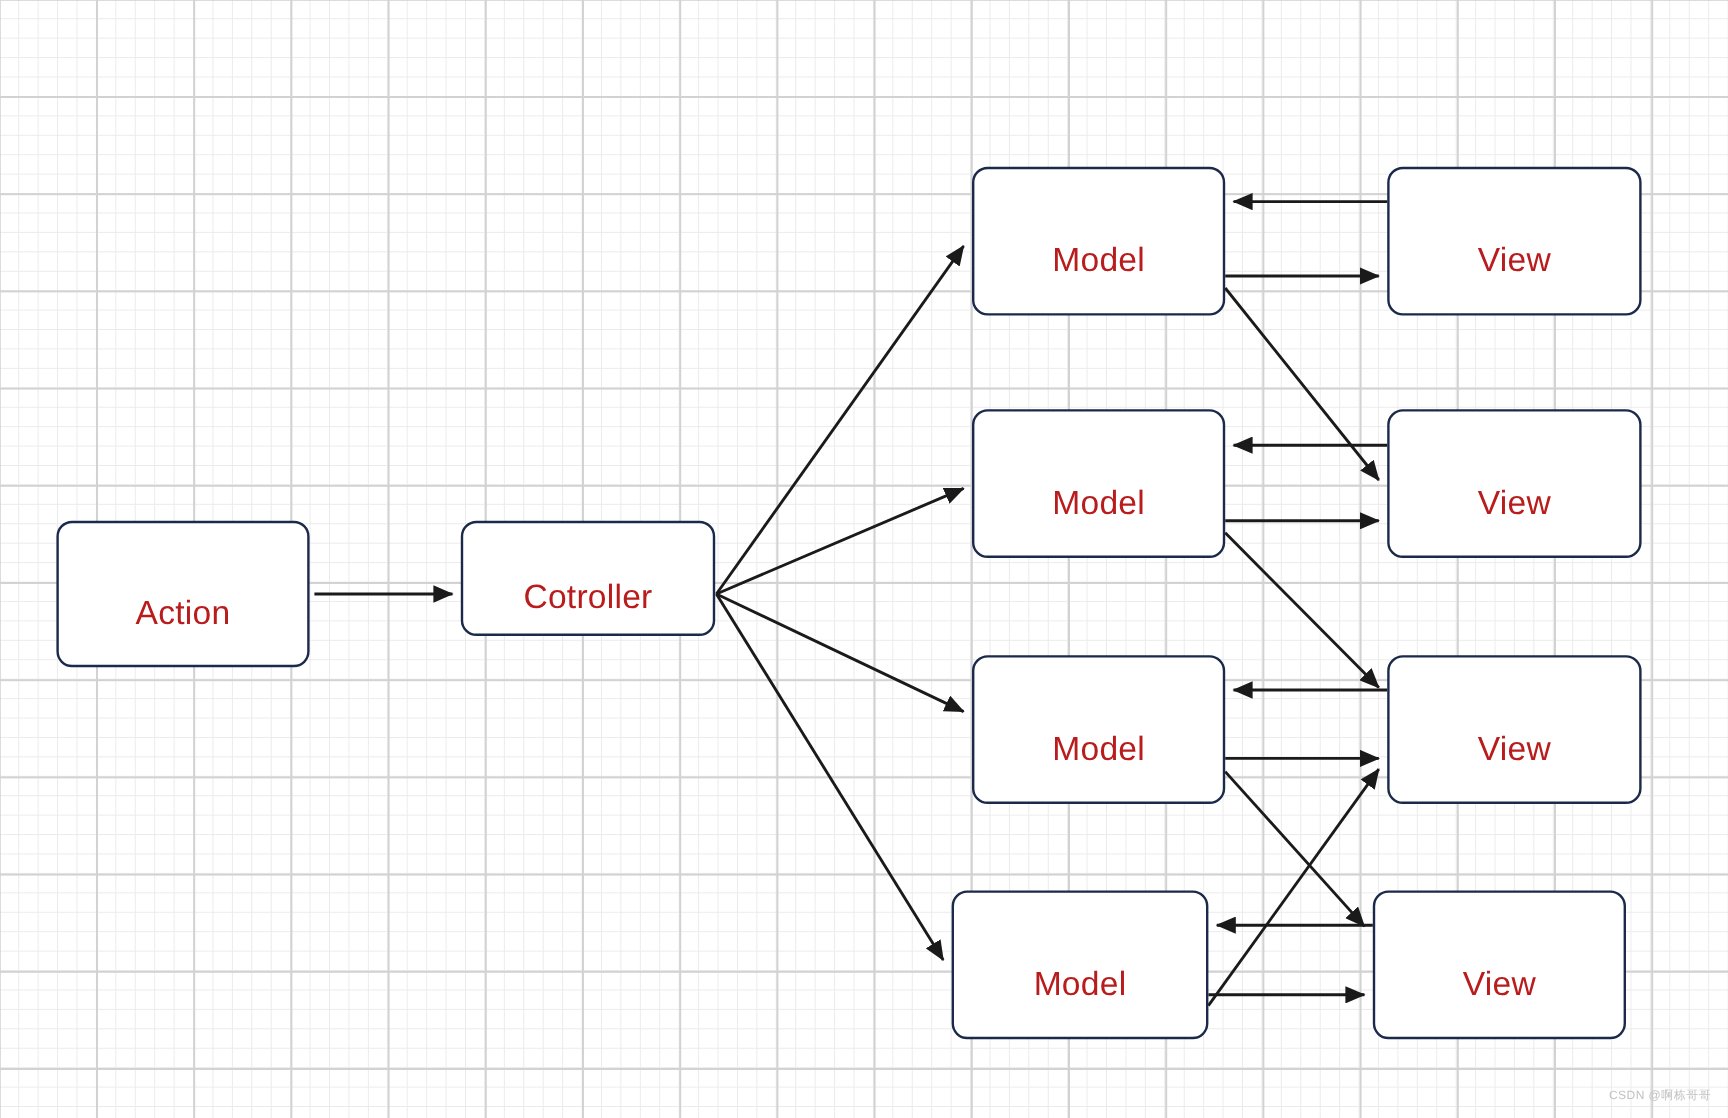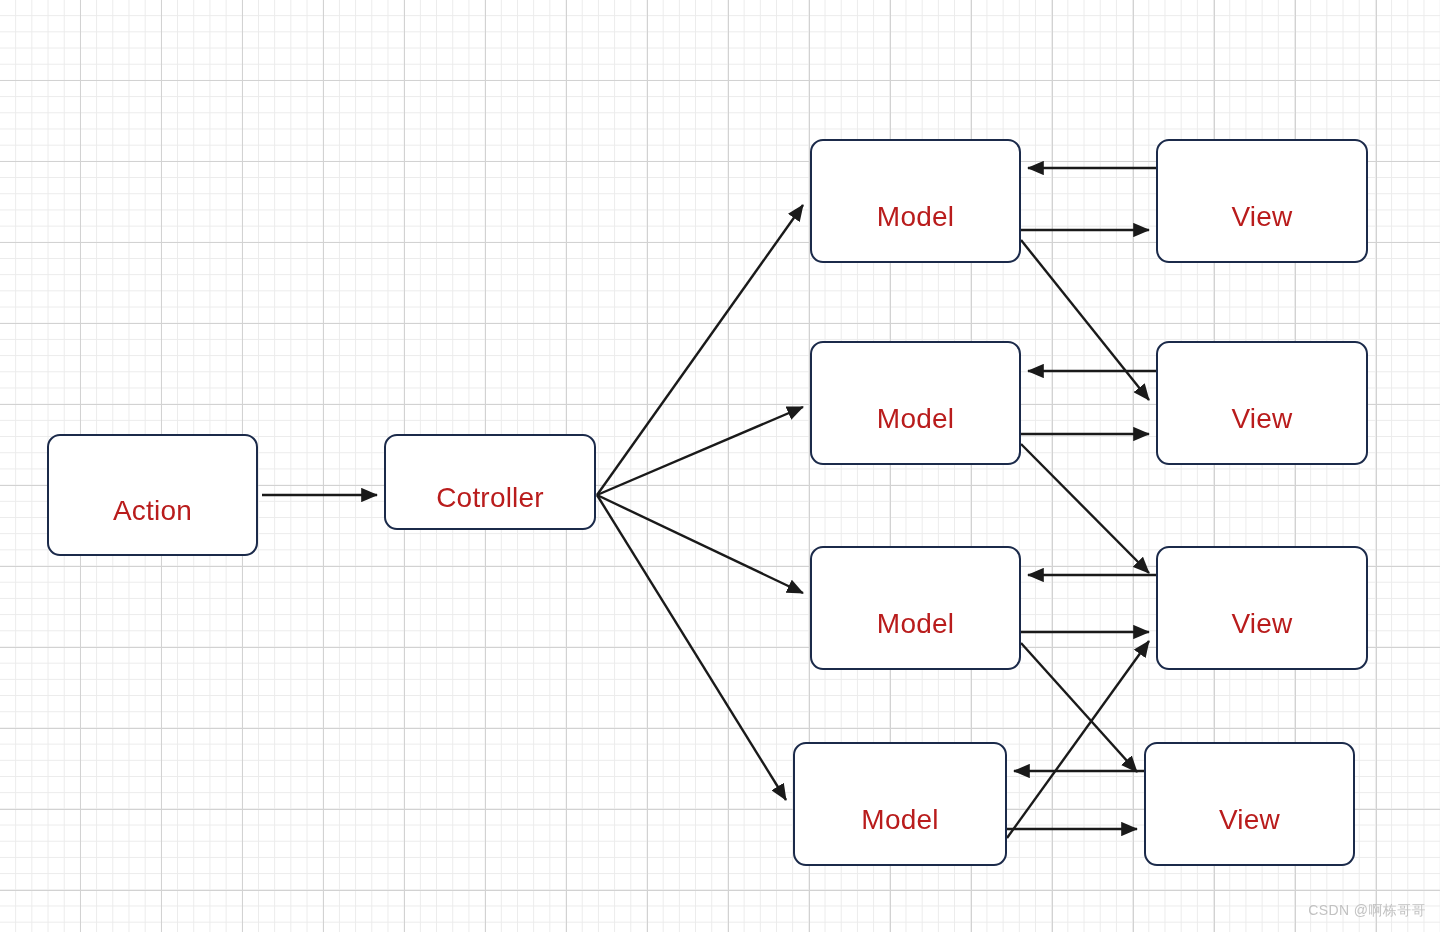--- a/index.html
+++ b/index.html
@@ -57,21 +57,21 @@
     font-family: "Liberation Sans", "DejaVu Sans", sans-serif;
     letter-spacing: 0.2px;
     line-height: 1;
     white-space: nowrap;
     margin-top: 32px;
   }
   #watermark {
     position: absolute;
     right: 14px;
     bottom: 12px;
-    font-size: 14px;
+    font-size: 10px;
     color: #c2c2c2;
     font-family: "Liberation Sans", "DejaVu Sans", sans-serif;
     letter-spacing: 0.4px;
     white-space: nowrap;
     z-index: 5;
     user-select: none;
   }
 </style>
 </head>
 <body>

